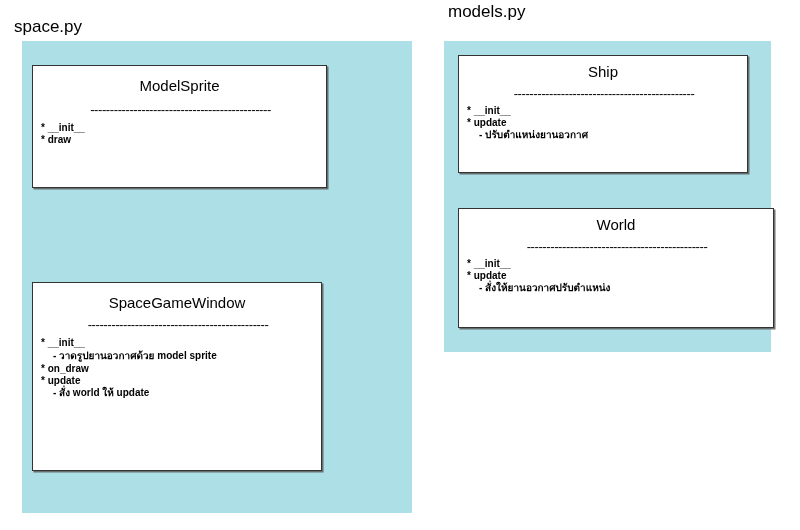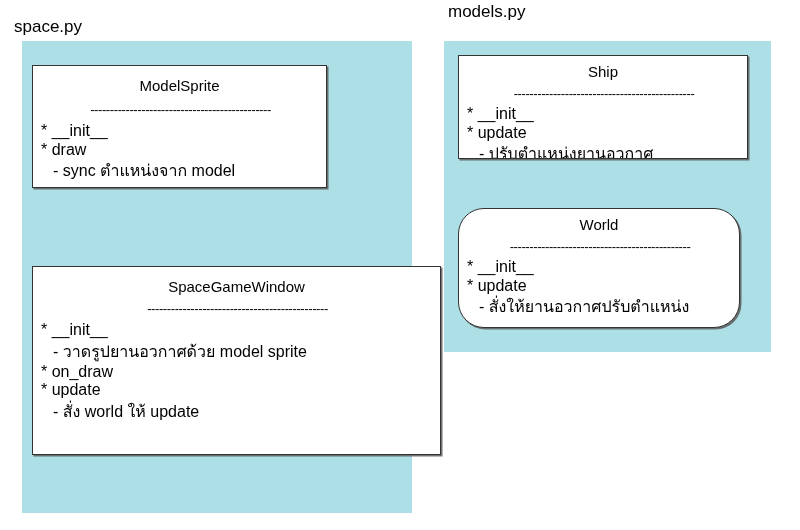--- a/index.html
+++ b/index.html
@@ -39,23 +39,23 @@
   .class-box {
     position: absolute;
     background: #ffffff;
     border: 1px solid #333333;
     box-shadow: 1.5px 1.5px 0 0 rgba(90,90,90,0.85);
     box-sizing: border-box;
     overflow: hidden;
   }
 
   #box-modelsprite     { left: 32px;  top: 65px;  width: 295px; height: 123px; }
-  #box-spacegamewindow { left: 32px;  top: 266px; width: 409px; height: 189px; }
-  #box-ship            { left: 458px; top: 55px;  width: 290px; height: 104px; }
-  #box-world           { left: 458px; top: 208px; width: 282px; height: 120px; border-radius: 26px; }
+  #box-spacegamewindow { left: 32px;  top: 282px; width: 290px; height: 189px; }
+  #box-ship            { left: 458px; top: 55px;  width: 290px; height: 118px; }
+  #box-world           { left: 458px; top: 208px; width: 316px; height: 120px; }
 
   .class-title {
     text-align: center;
     font-size: 15px;
     color: #000000;
     line-height: 1;
     white-space: nowrap;
   }
 
   .divider {
@@ -69,24 +69,25 @@
     font-family: "Liberation Sans", "DejaVu Sans", sans-serif;
   }
 
   .member-list {
     margin: 0;
     padding: 0;
     list-style: none;
   }
 
   .member {
-    font-size: 16px;
+    font-size: 10px;
     color: #000000;
     line-height: 1.16;
     white-space: nowrap;
+    font-weight: bold;
   }
   .member.method   { padding-left: 0px; }
   .member.detail   { padding-left: 12px; line-height: 1.45; }
 
   
   #box-modelsprite .inner     { padding: 12px 8px 0 8px; }
   #box-spacegamewindow .inner { padding: 12px 8px 0 8px; }
   #box-ship .inner            { padding: 8px 8px 0 8px; }
   #box-world .inner           { padding: 8px 8px 0 8px; }
 
@@ -102,21 +103,20 @@
 
 <div class="module-panel" id="panel-space"></div>
 
 <div class="class-box" id="box-modelsprite">
   <div class="inner">
     <div class="class-title">ModelSprite</div>
     <div class="divider">----------------------------------------------</div>
     <ul class="member-list">
       <li class="member method">* __init__</li>
       <li class="member method">* draw</li>
-      <li class="member detail">- sync ตำแหน่งจาก  model</li>
     </ul>
   </div>
 </div>
 
 <div class="class-box" id="box-spacegamewindow">
   <div class="inner">
     <div class="class-title">SpaceGameWindow</div>
     <div class="divider">----------------------------------------------</div>
     <ul class="member-list">
       <li class="member method">* __init__</li>

